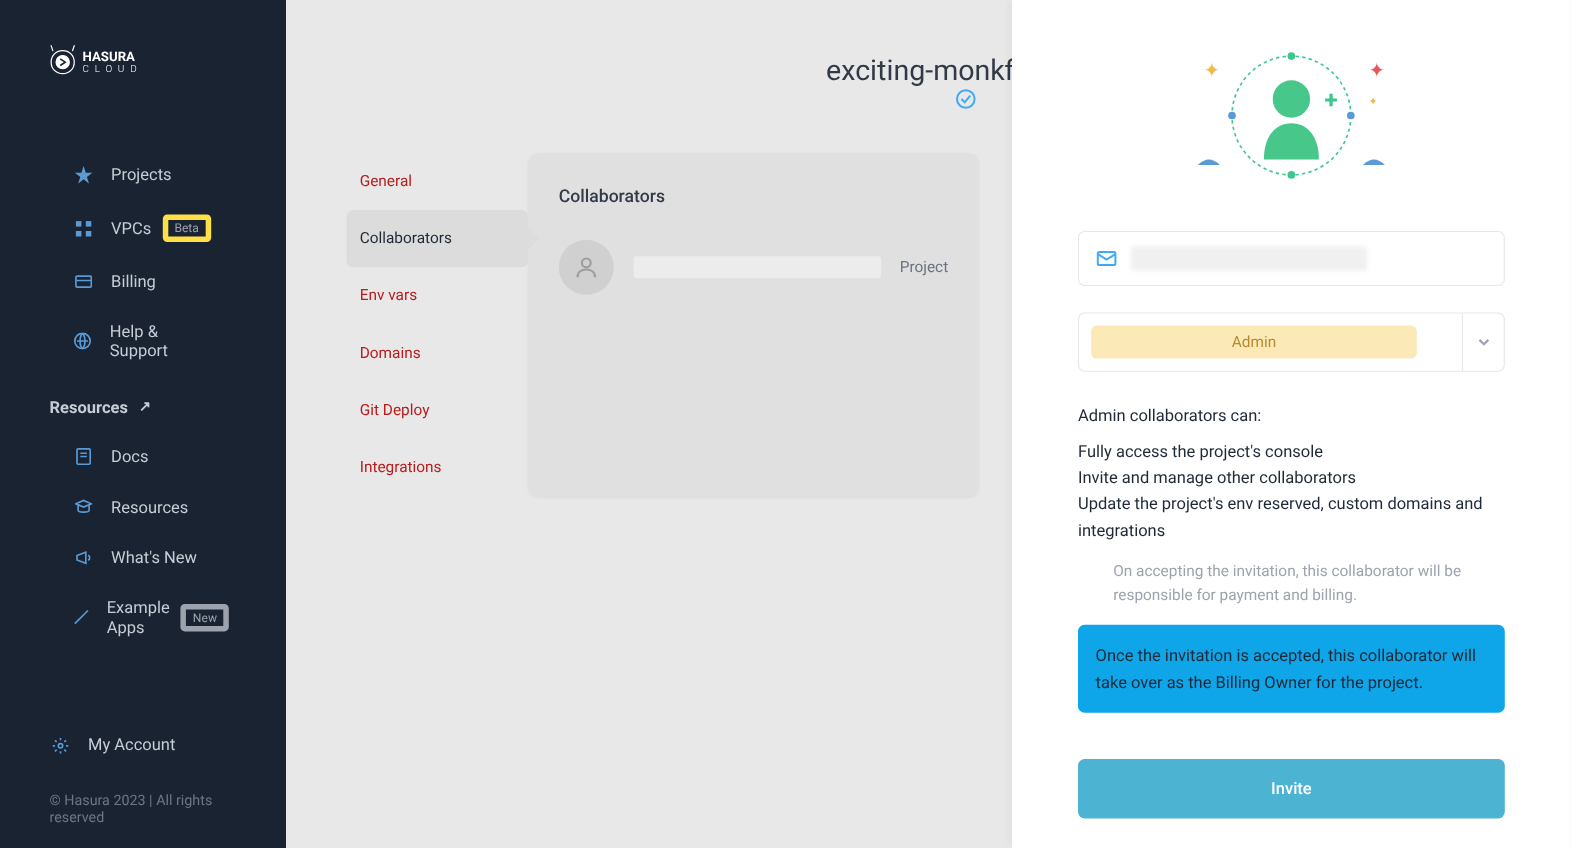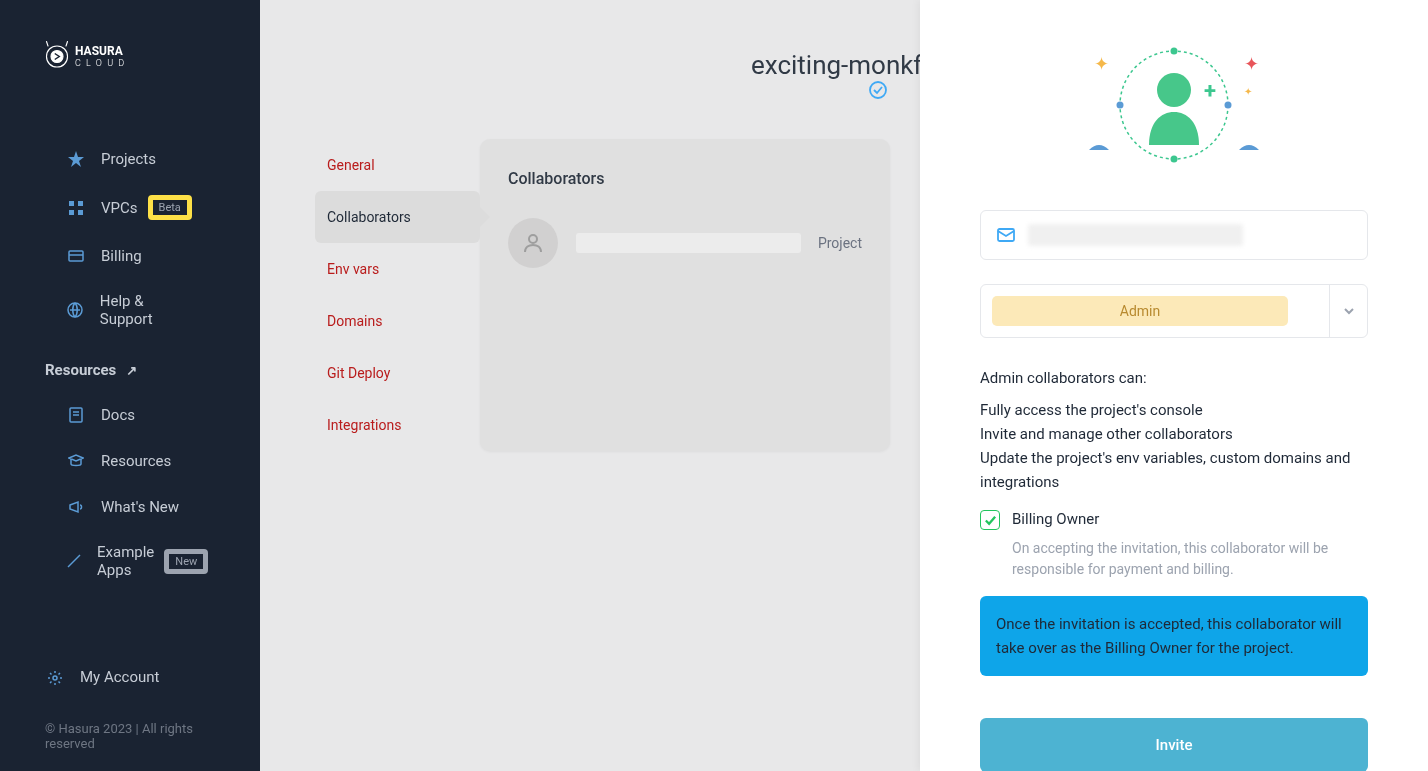--- a/index.html
+++ b/index.html
@@ -505,29 +505,21 @@
       <svg width="14" height="14" viewBox="0 0 14 14" fill="none" stroke="currentColor" stroke-width="2">
           <path d="M3 5 L 7 9 L 11 5"></path>
         </svg>
     </div>
   </div>
 
   <div class="perm-title">Admin collaborators can:</div>
   <div class="perm-list">
     <div>Fully access the project's console</div>
     <div>Invite and manage other collaborators</div>
-    <div>Update the project's env variables, custom domains and integrations</div>
-  </div>
-
-  <div class="checkbox-row">
-    <div class="checkbox">
-      <svg viewBox="0 0 14 14" fill="none" stroke="currentColor" stroke-width="2.5">
-          <path d="M2 7 L 5.5 10.5 L 12 3"></path>
-        </svg>
-    </div>
-    <div class="checkbox-label">Billing Owner</div>
-  </div>
+    <div>Update the project's env reserved, custom domains and integrations</div>
+  </div>
+
   <div class="checkbox-desc">On accepting the invitation, this collaborator will be responsible for payment and billing.</div>
 
   <div class="info-box">Once the invitation is accepted, this collaborator will take over as the Billing Owner for the project.</div>
 
   <button class="invite-btn">Invite</button>
 </div>
 
 </body></html>

